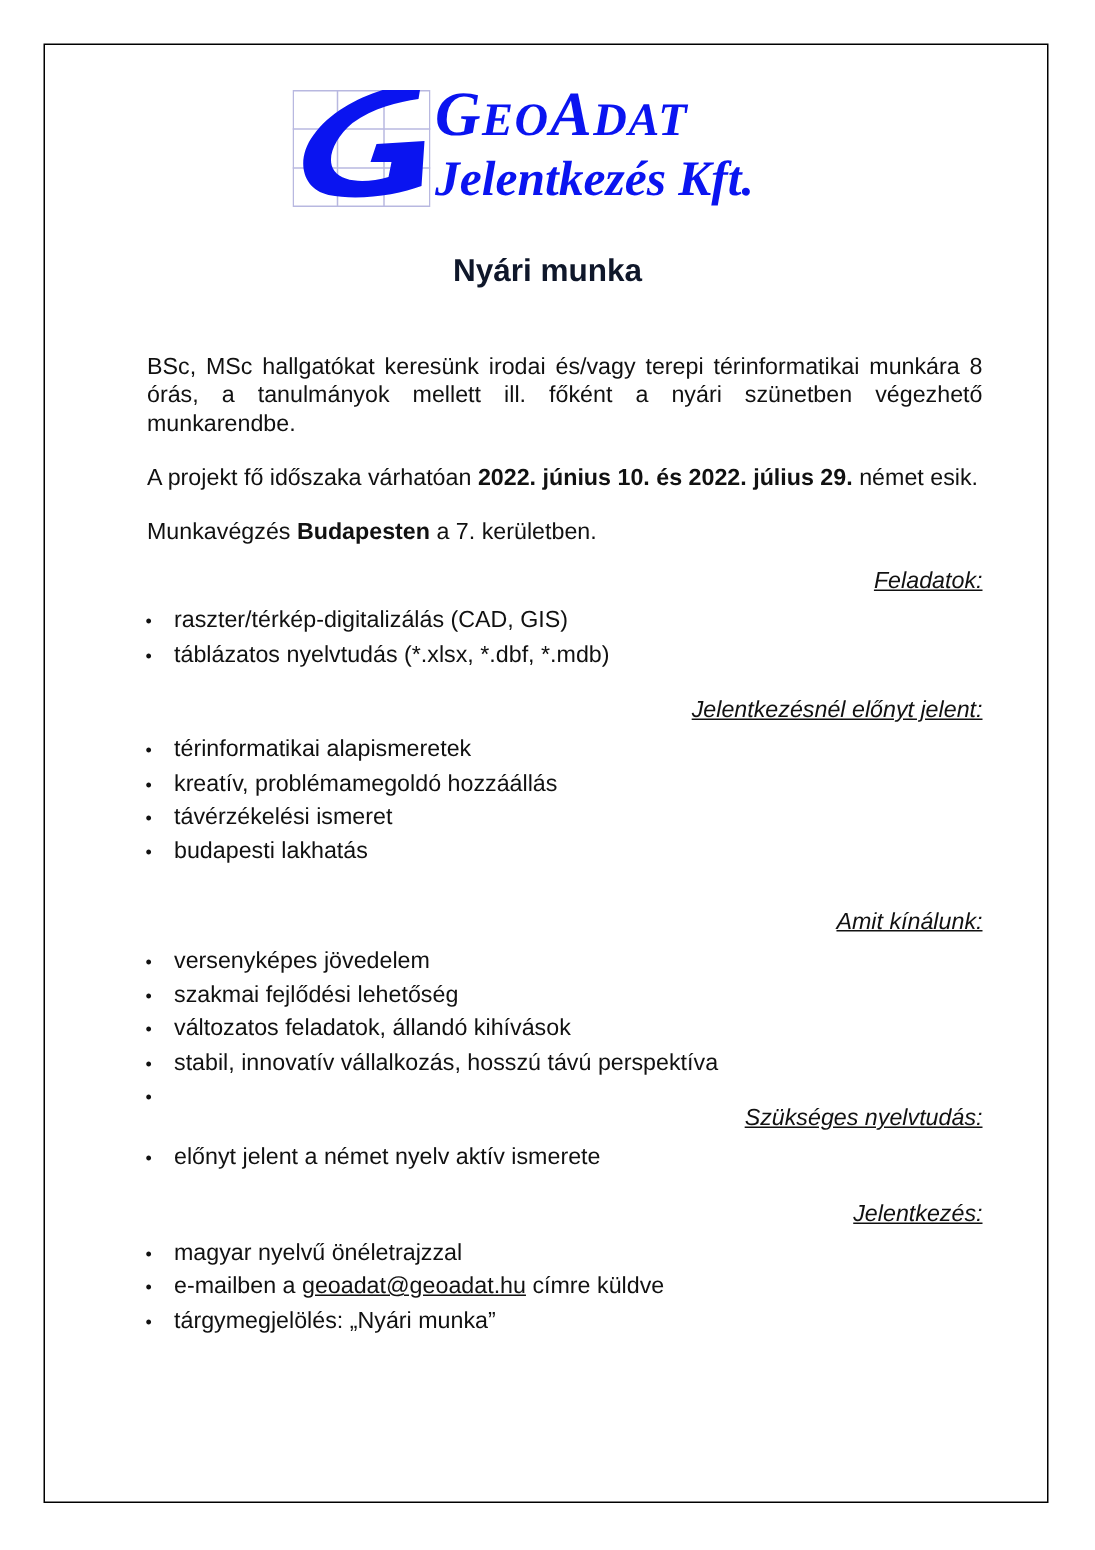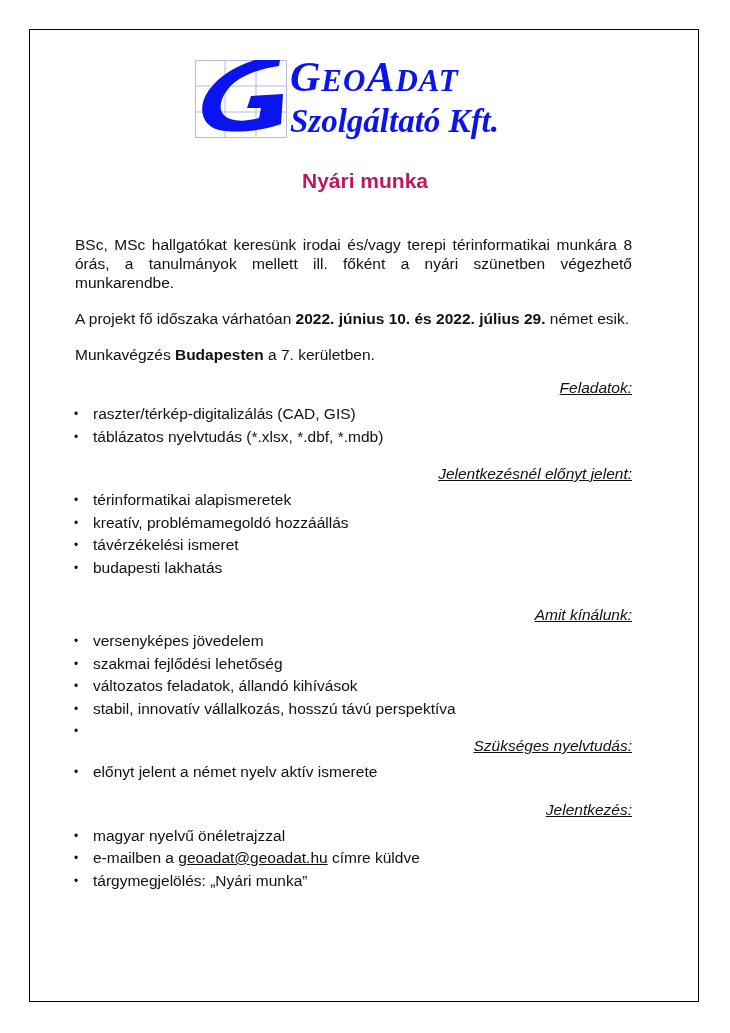--- a/index.html
+++ b/index.html
@@ -6,22 +6,22 @@
   body { width: 730px; height: 1033px; position: relative; font-family: "Liberation Sans", sans-serif; color: #111; }
   .page-frame { position: absolute; left: 29px; top: 29px; width: 670px; height: 973px; border: 1.5px solid #000; box-sizing: border-box; }
   .logo { position: absolute; left: 195px; top: 52px; width: 340px; height: 92px; }
   .logo-grid { position: absolute; left: 0; top: 8px; width: 92px; height: 78px; }
   .logo-grid svg { width: 100%; height: 100%; }
   .logo-text { position: absolute; left: 95px; top: 4px; font-family: "Liberation Serif", serif; color: #0a14f0; font-weight: bold; white-space: nowrap; font-style: italic; }
   .logo-line1 { font-size: 38px; line-height: 42px; letter-spacing: 1px; }
   .logo-line1 .cap { font-size: 42px; }
   .logo-line1 .sc { font-size: 31px; }
   .logo-line2 { font-size: 33px; line-height: 36px; margin-top: 1px; }
-  .title { position: absolute; left: 0; width: 730px; top: 169px; text-align: center; font-size: 21px; font-weight: bold; color: #be185d; }
-  .content { position: absolute; left: 75px; top: 235px; width: 557px; font-size: 15.5px; line-height: 19px; }
+  .title { position: absolute; left: 0; width: 730px; top: 169px; text-align: center; font-size: 21px; font-weight: bold; color: #0f172a; }
+  .content { position: absolute; left: 98px; top: 235px; width: 557px; font-size: 15.5px; line-height: 19px; }
   p.just { text-align: justify; text-align-last: left; margin: 0 0 17px 0; }
   .sec-title { font-style: italic; text-decoration: underline; margin: 0 0 6px 0; text-align: right; }
   ul { list-style: none; margin: 0; padding: 0; }
   ul li { position: relative; padding-left: 18px; line-height: 22.5px; }
   ul li .bullet { position: absolute; left: -1px; top: 0; font-size: 12px; }
   .email { text-decoration: underline; }
 </style>
 </head>
 <body>
 
@@ -35,21 +35,21 @@
         <line x1="30" y1="0" x2="30" y2="78"></line>
         <line x1="61" y1="0" x2="61" y2="78"></line>
         <line x1="0" y1="26" x2="92" y2="26"></line>
         <line x1="0" y1="52" x2="92" y2="52"></line>
       </g>
       <path d="M86 -6 C60 -2 30 8 14 30 C2 46 6 66 24 70 C44 74 70 70 86 64 L88 34 L56 36 L52 48 L66 48 L64 58 C50 62 34 62 28 54 C22 46 28 32 40 22 C54 12 70 8 84 6 Z" fill="#0a14f0"></path>
     </svg>
   </div>
   <div class="logo-text">
     <div class="logo-line1"><span class="cap">G</span><span class="sc">EO</span><span class="cap">A</span><span class="sc">DAT</span></div>
-    <div class="logo-line2">Szolgáltató Kft.</div>
+    <div class="logo-line2">Jelentkezés Kft.</div>
   </div>
 </div>
 
 <div class="title">Nyári munka</div>
 
 <div class="content">
   <p class="just">BSc, MSc hallgatókat keresünk irodai és/vagy terepi térinformatikai munkára 8 órás, a tanulmányok mellett ill. főként a nyári szünetben végezhető munkarendbe.</p>
   <p class="just"><span>A projekt fő időszaka várhatóan </span><b>2022. június 10. és 2022. július 29.</b><span> német esik.</span></p>
   <p class="just" style="margin-bottom:14px"><span>Munkavégzés </span><b>Budapesten</b><span> a 7. kerületben.</span></p>
 

